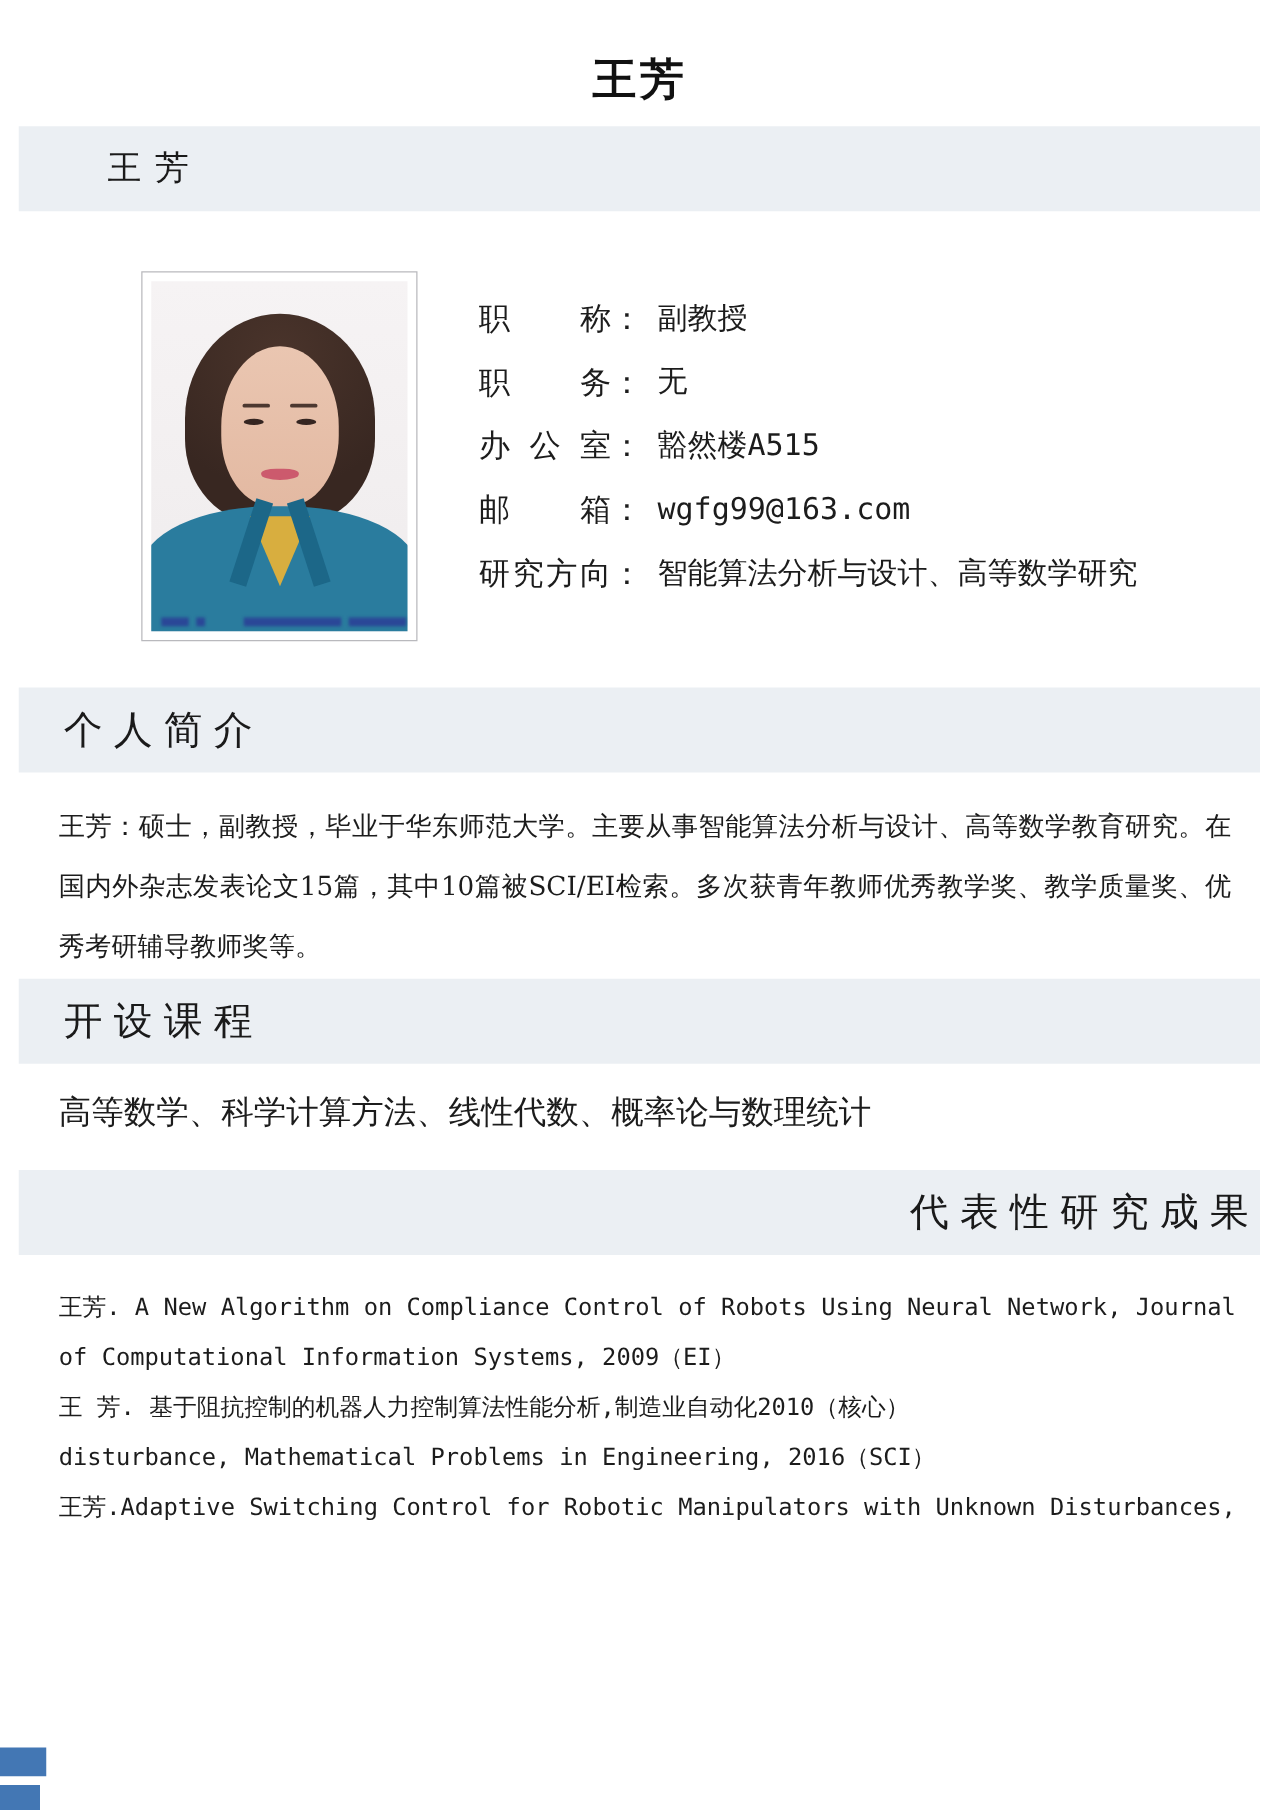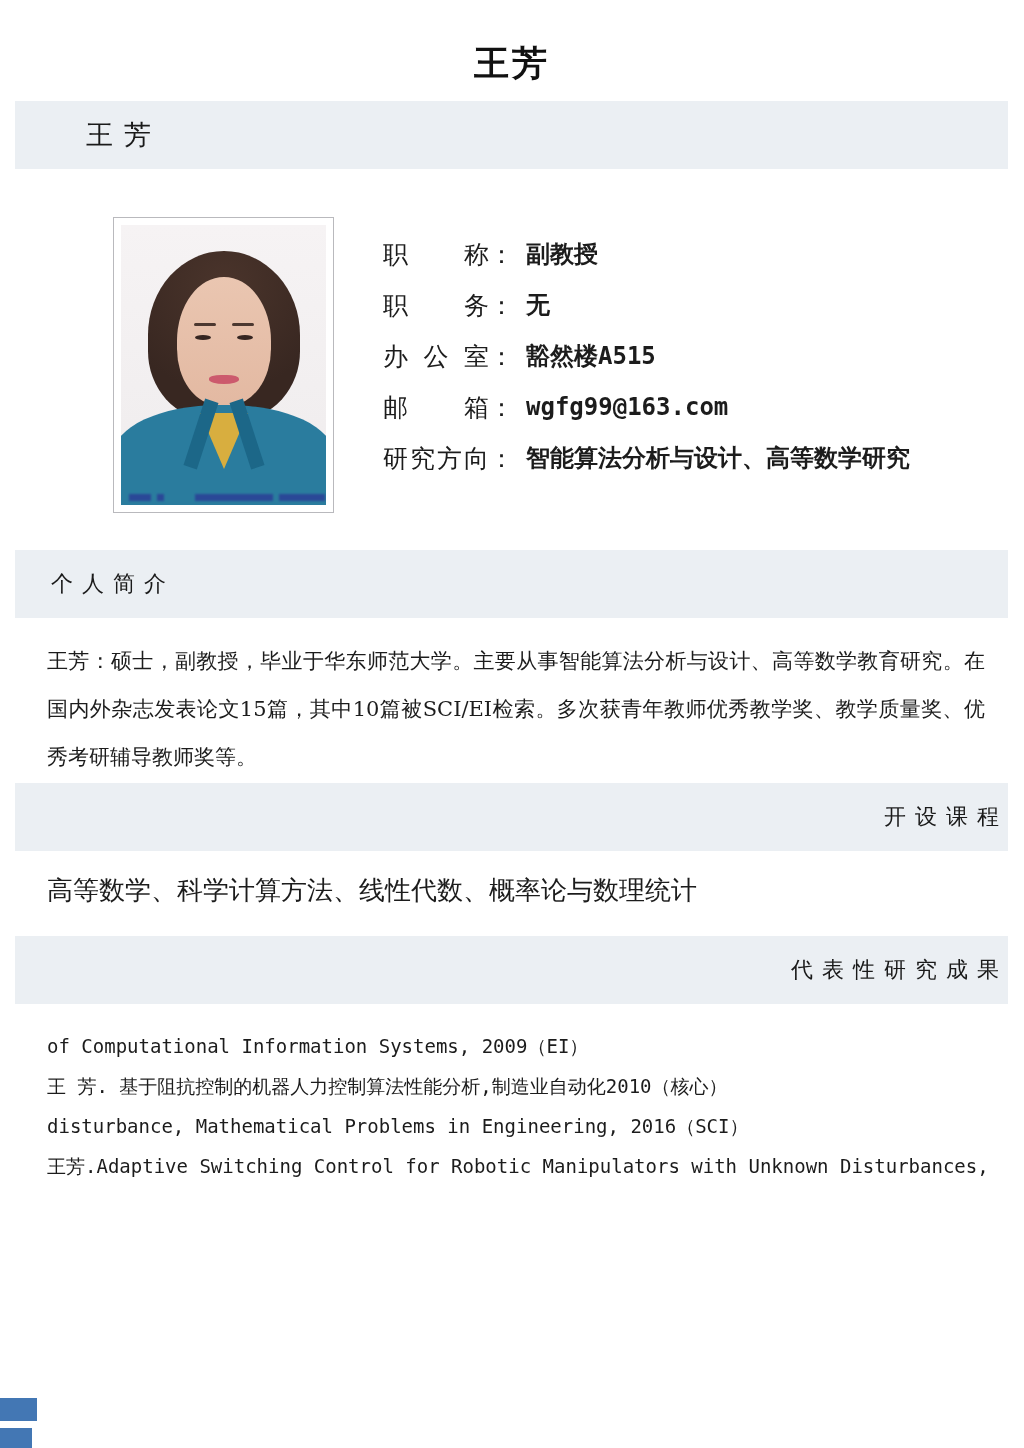--- a/index.html
+++ b/index.html
@@ -44,26 +44,26 @@
     line-height: 68px;
     padding-left: 71px;
     font-size: 27px;
     letter-spacing: 11px;
     color: #1a1a1a;
   }
   .section-bar .bar-text {
     display: block;
     line-height: 68px;
     padding-left: 36px;
-    font-size: 22px;
+    font-size: 31px;
     letter-spacing: 9px;
     color: #1a1a1a;
   }
   .bar-bio     { top: 550px; }
-  .bar-courses { top: 783px; text-align: right; }
+  .bar-courses { top: 783px; }
   .bar-pubs    { top: 936px; text-align: right; }
 
   
   .photo {
     position: absolute;
     top: 217px;
     left: 113px;
     width: 219px;
     height: 294px;
     background: #ffffff;
@@ -154,21 +154,20 @@
     text-align-last: justify;
     vertical-align: top;
   }
   .info-colon { display: inline-block; vertical-align: top; }
   .info-value {
     display: inline-block;
     margin-left: 12px;
     vertical-align: top;
     font-family: "DejaVu Sans Mono", monospace;
     font-size: 24px;
-    font-weight: bold;
   }
 
   
   .bio-text {
     position: absolute;
     top: 637px;
     left: 47px;
     width: 938px;
     font-size: 21px;
     line-height: 48px;
@@ -264,20 +263,21 @@
 <div class="bar section-bar bar-courses">
   <span class="bar-text">开设课程</span>
 </div>
 <div class="courses-text">高等数学、科学计算方法、线性代数、概率论与数理统计</div>
 
 <div class="bar section-bar bar-pubs">
   <span class="bar-text">代表性研究成果</span>
 </div>
 <div class="pubs">
   <div>
+    <div class="pub-line">王芳. A New Algorithm on Compliance Control of Robots Using Neural Network, Journal</div>
     <div class="pub-line">of Computational Information Systems, 2009（EI）</div>
   </div>
   <div>
     <div class="pub-line">王 芳. 基于阻抗控制的机器人力控制算法性能分析,制造业自动化2010（核心）</div>
   </div>
   <div>
     <div class="pub-line">disturbance, Mathematical Problems in Engineering, 2016（SCI）</div>
   </div>
   <div>
     <div class="pub-line">王芳.Adaptive Switching Control for Robotic Manipulators with Unknown Disturbances,</div>

